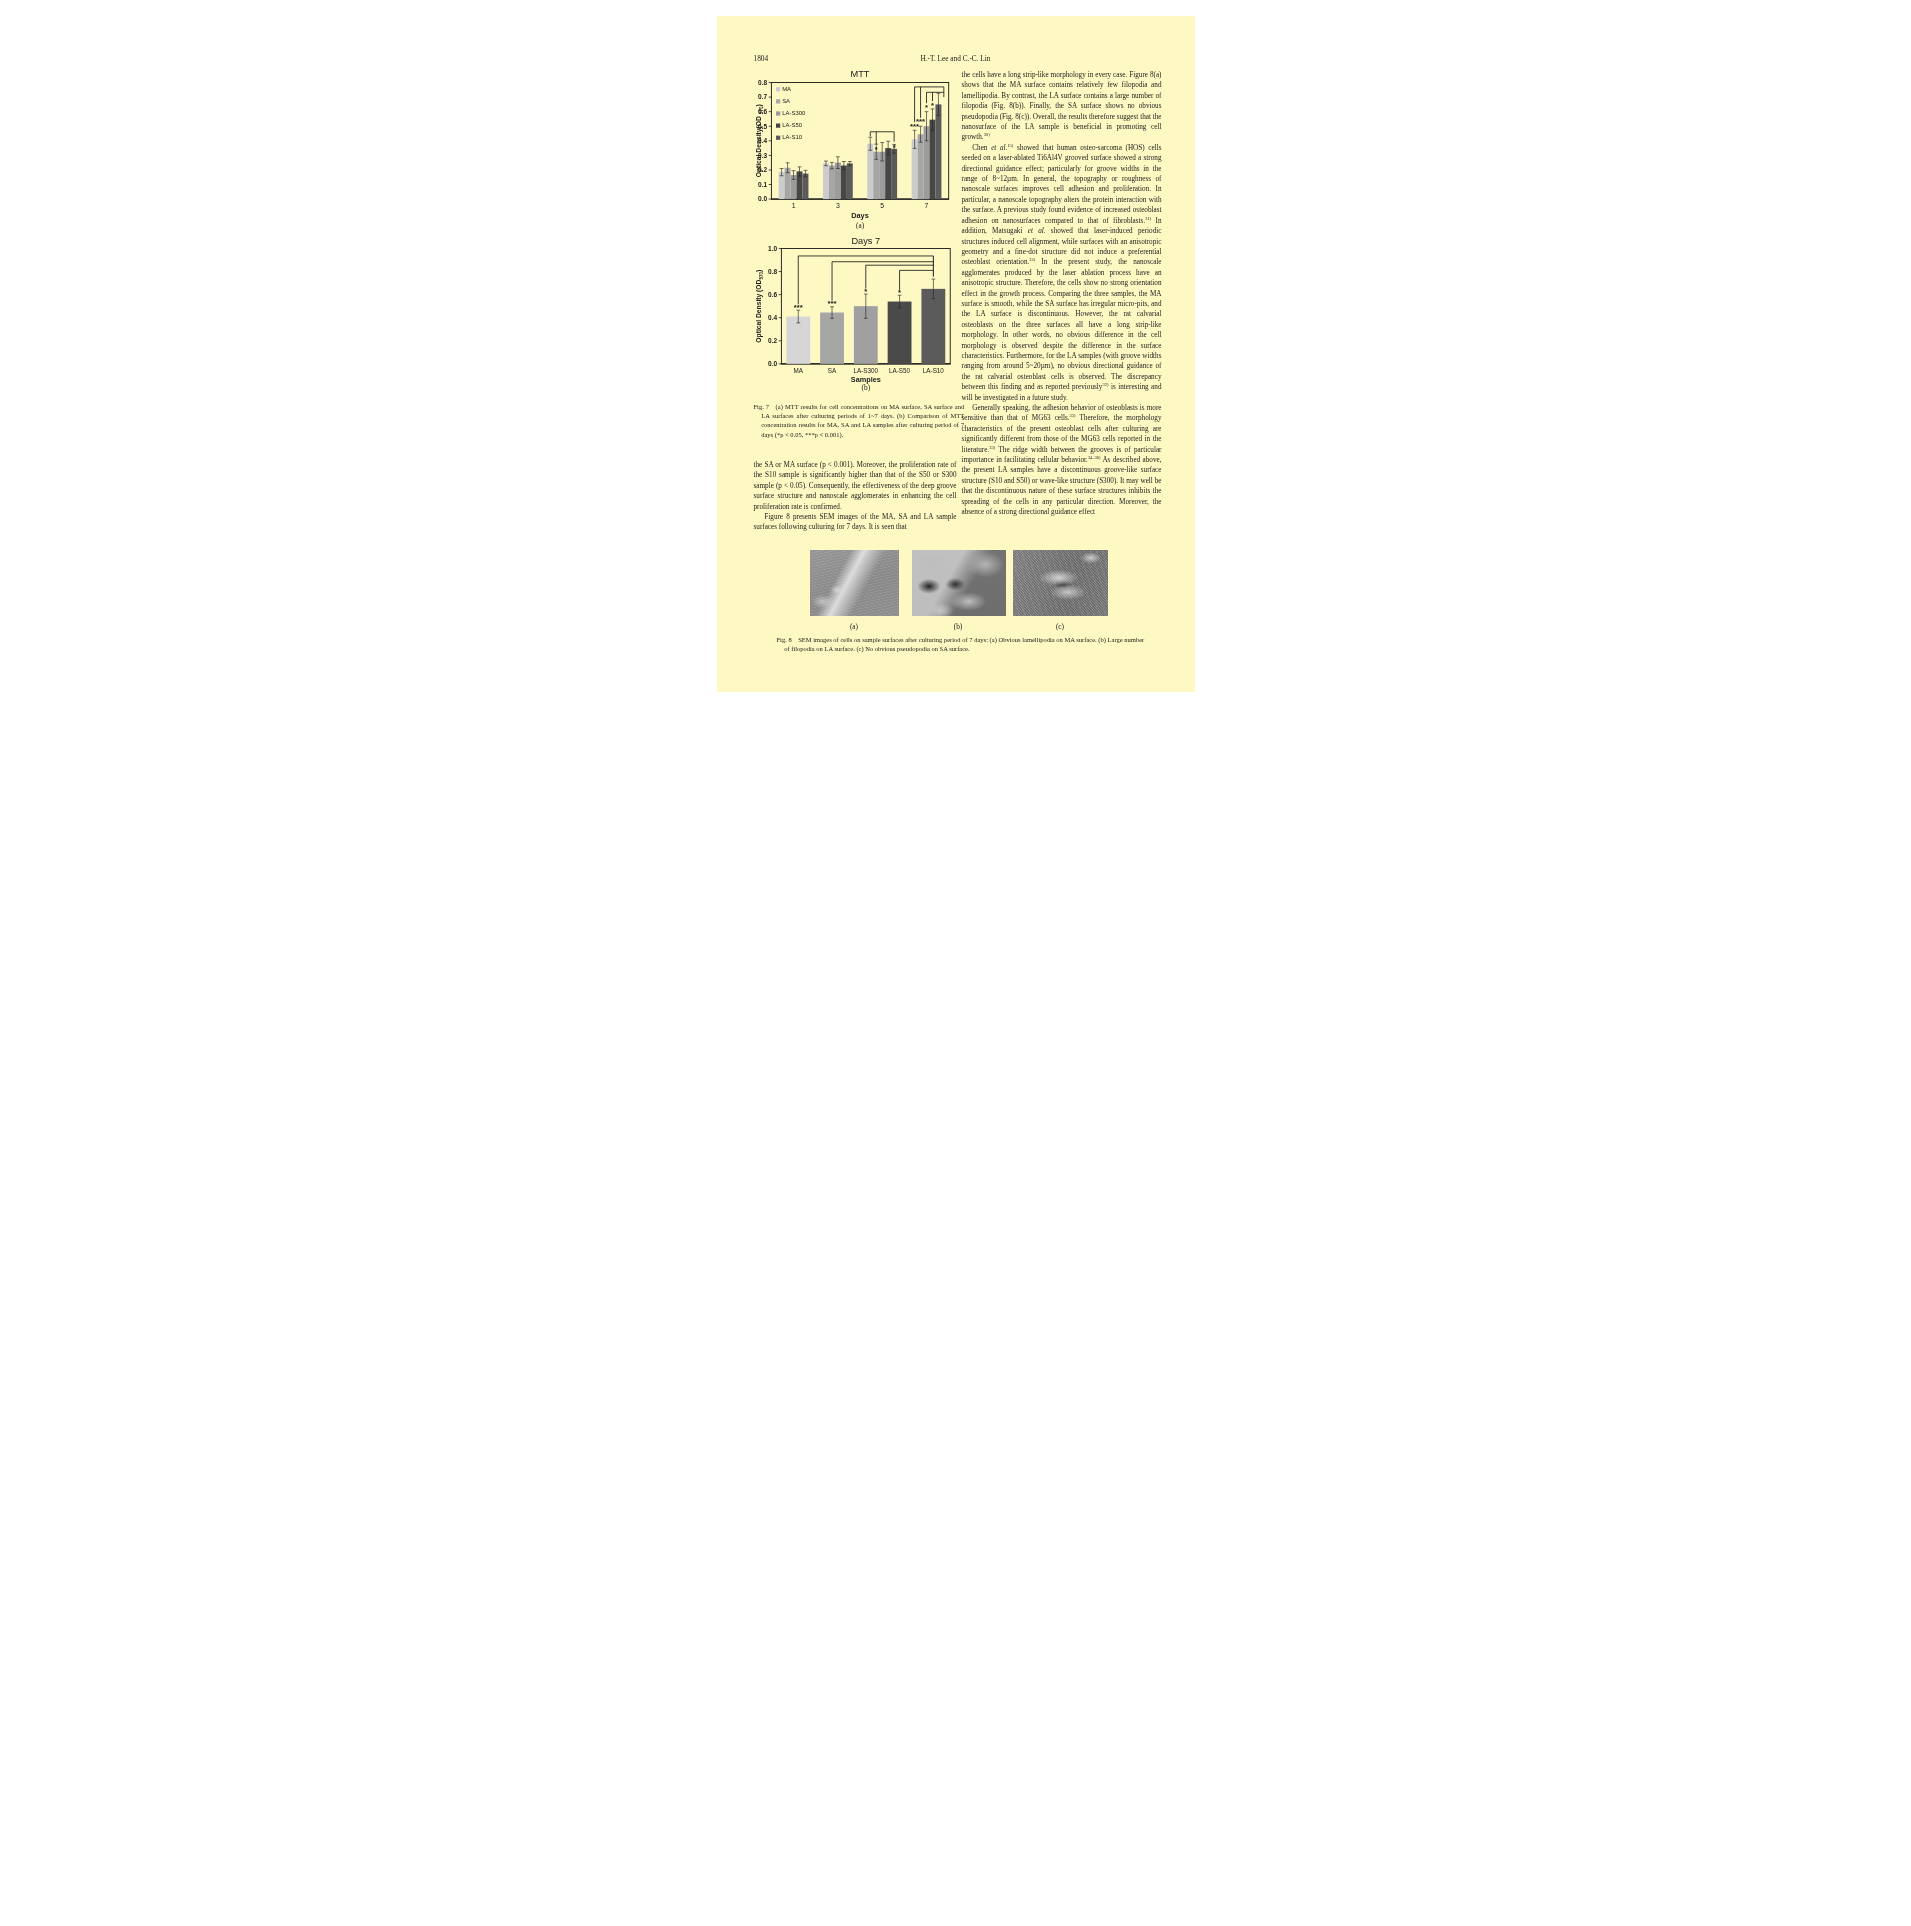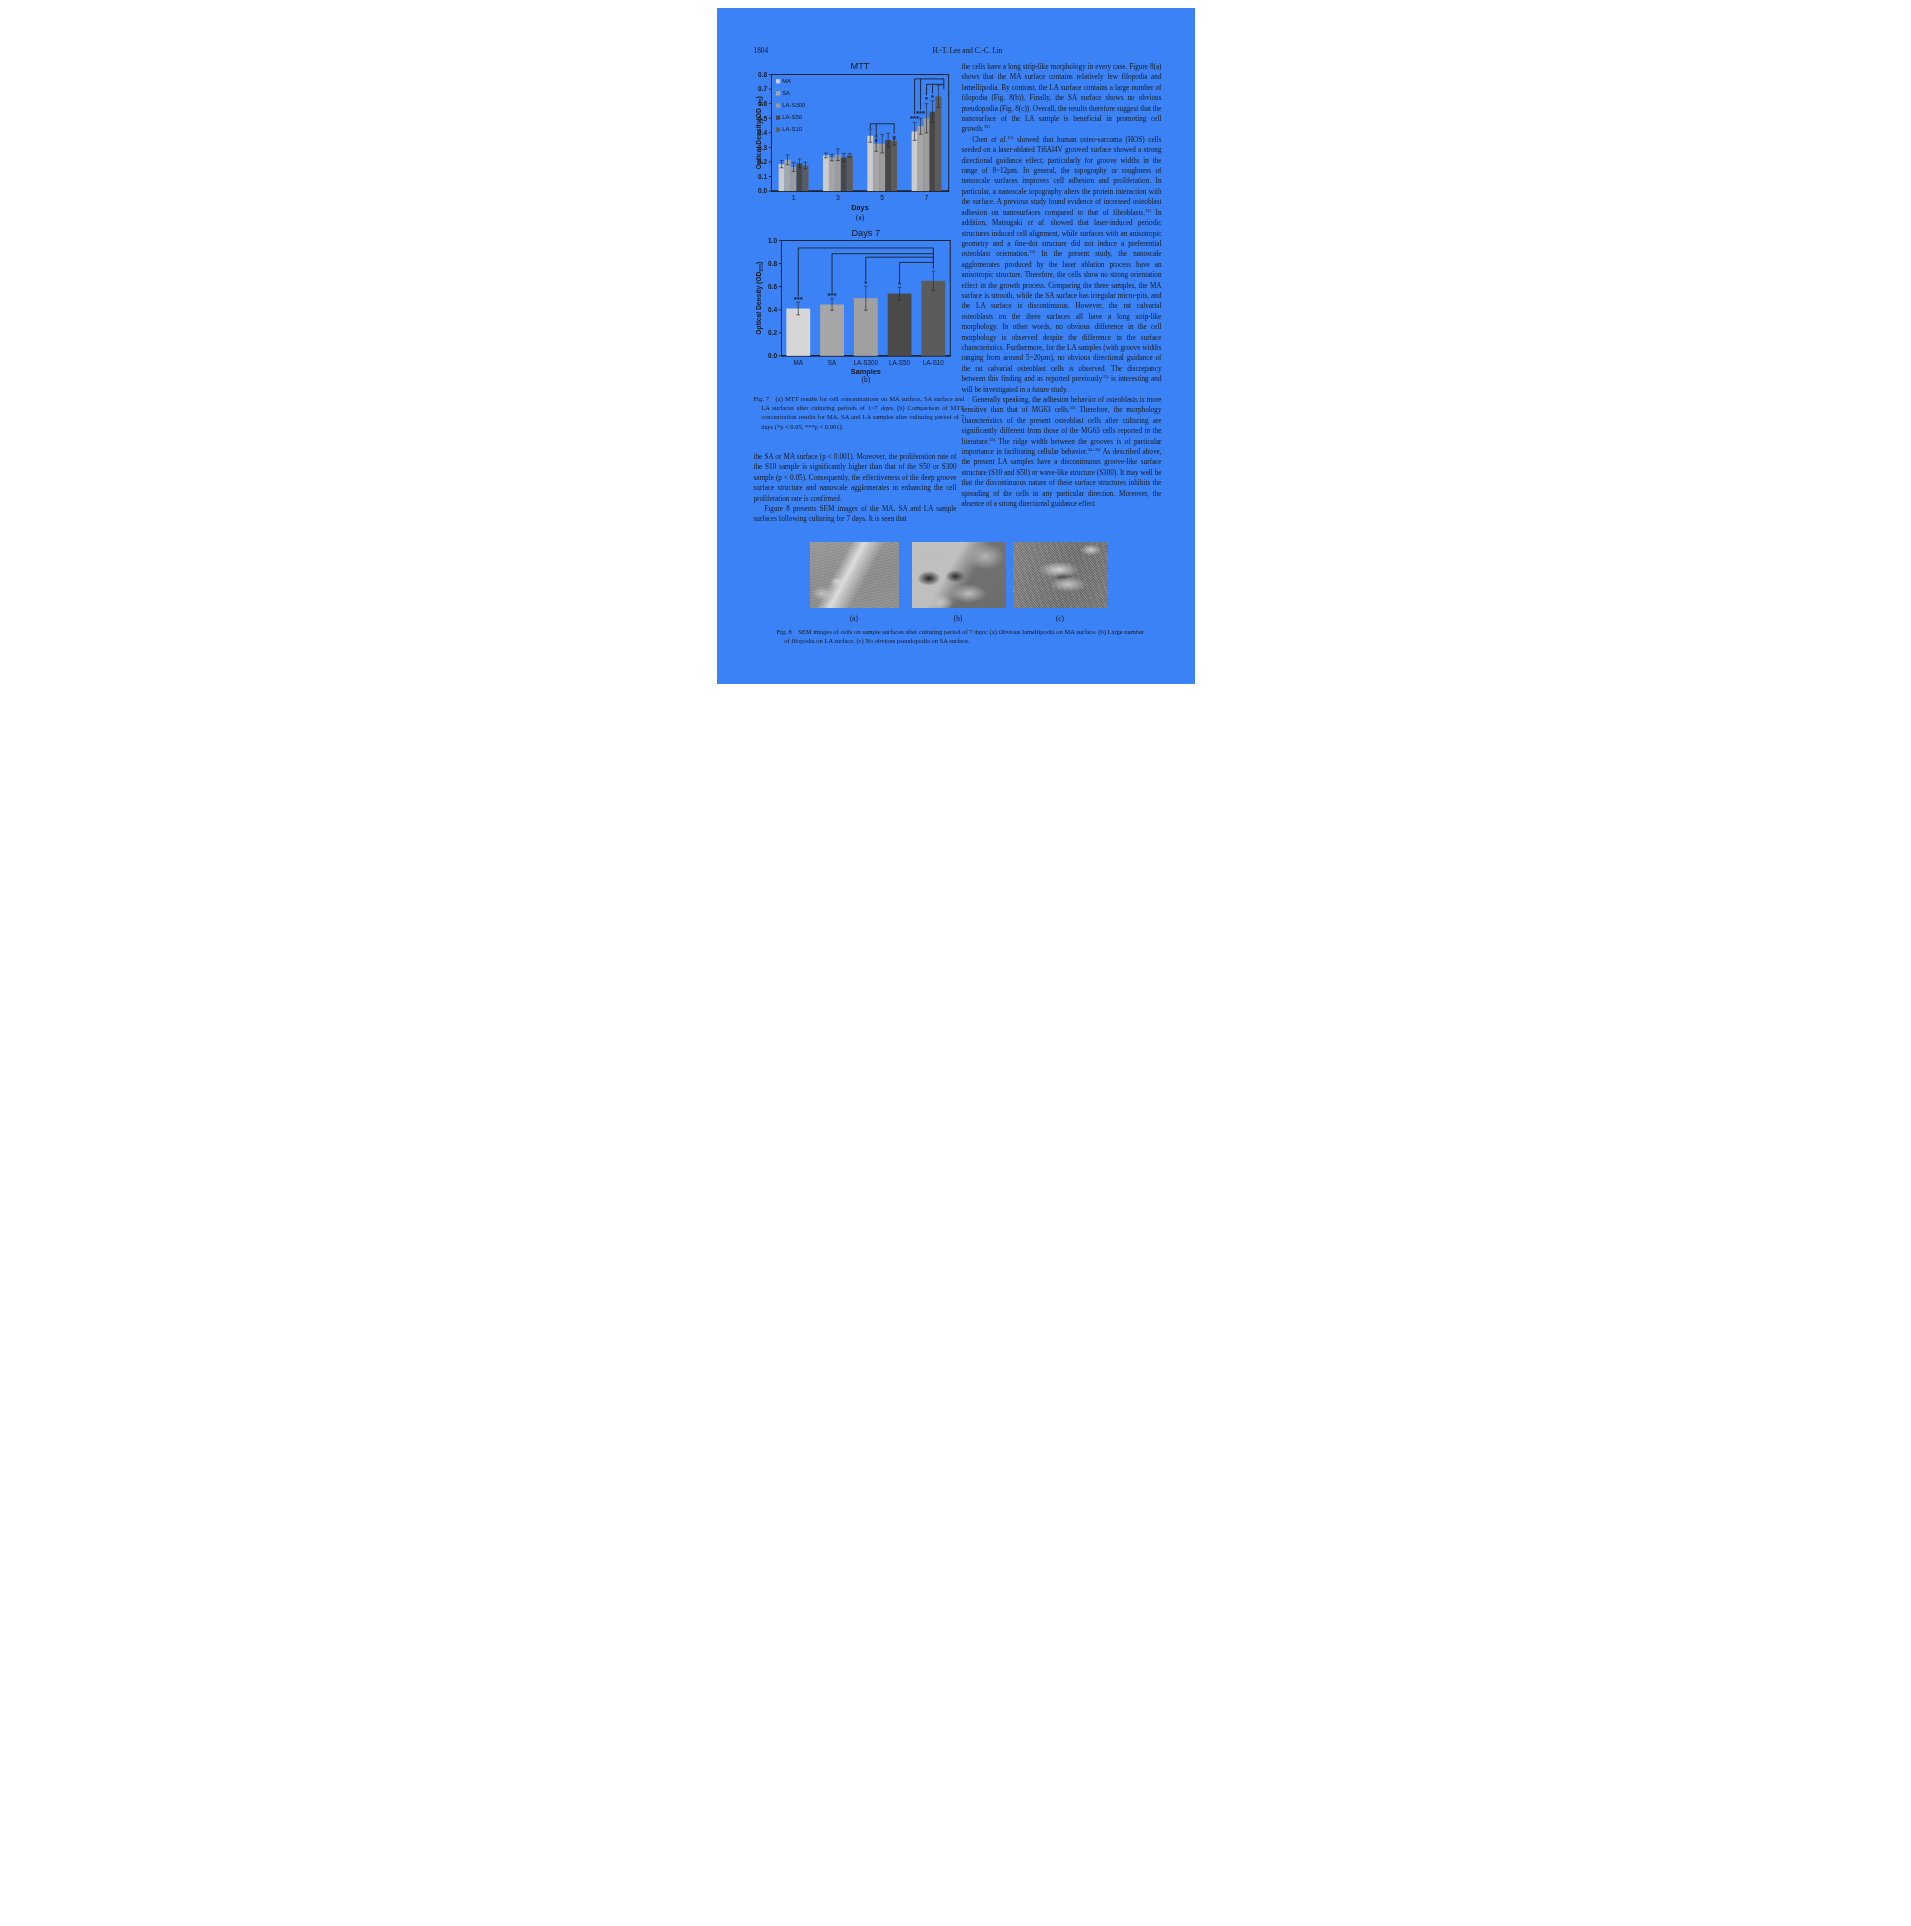--- a/index.html
+++ b/index.html
@@ -1,18 +1,18 @@
 <!DOCTYPE html>
 <html style="font-size:6.2px"><head>
 <meta charset="utf-8">
 <style>
   html,body{margin:0;padding:0;background:#ffffff;}
-  .page{position:relative;width:478px;height:676px;background:#3b82f6;margin:8px auto;
+  .page{position:relative;width:478px;height:676px;background:#fef9c3;margin:16px auto;
         font-family:"Liberation Serif",serif;color:#1a1a1a;overflow:hidden;}
-  .runhead{position:absolute;top:38px;left:12px;width:478px;text-align:center;font-size:7.3px;}
+  .runhead{position:absolute;top:38px;left:0;width:478px;text-align:center;font-size:7.3px;}
   .pageno{position:absolute;top:38px;left:37px;font-size:7.3px;}
   .col{position:absolute;text-align:justify;font-size:7.2px;line-height:10.4px;}
   .col p{margin:0;}
   .col p.ind{text-indent:10.8px;}
   sup{font-size:0.62em;line-height:0;vertical-align:super;}
   .caption{position:absolute;font-size:6.5px;line-height:9.2px;text-align:justify;
            padding-left:7.7px;text-indent:-7.7px;}
   svg text{font-family:"Liberation Sans",sans-serif;fill:#1a1a1a;}
   .ct{font-size:24px;}
   .cyt{font-size:17px;font-weight:bold;}

